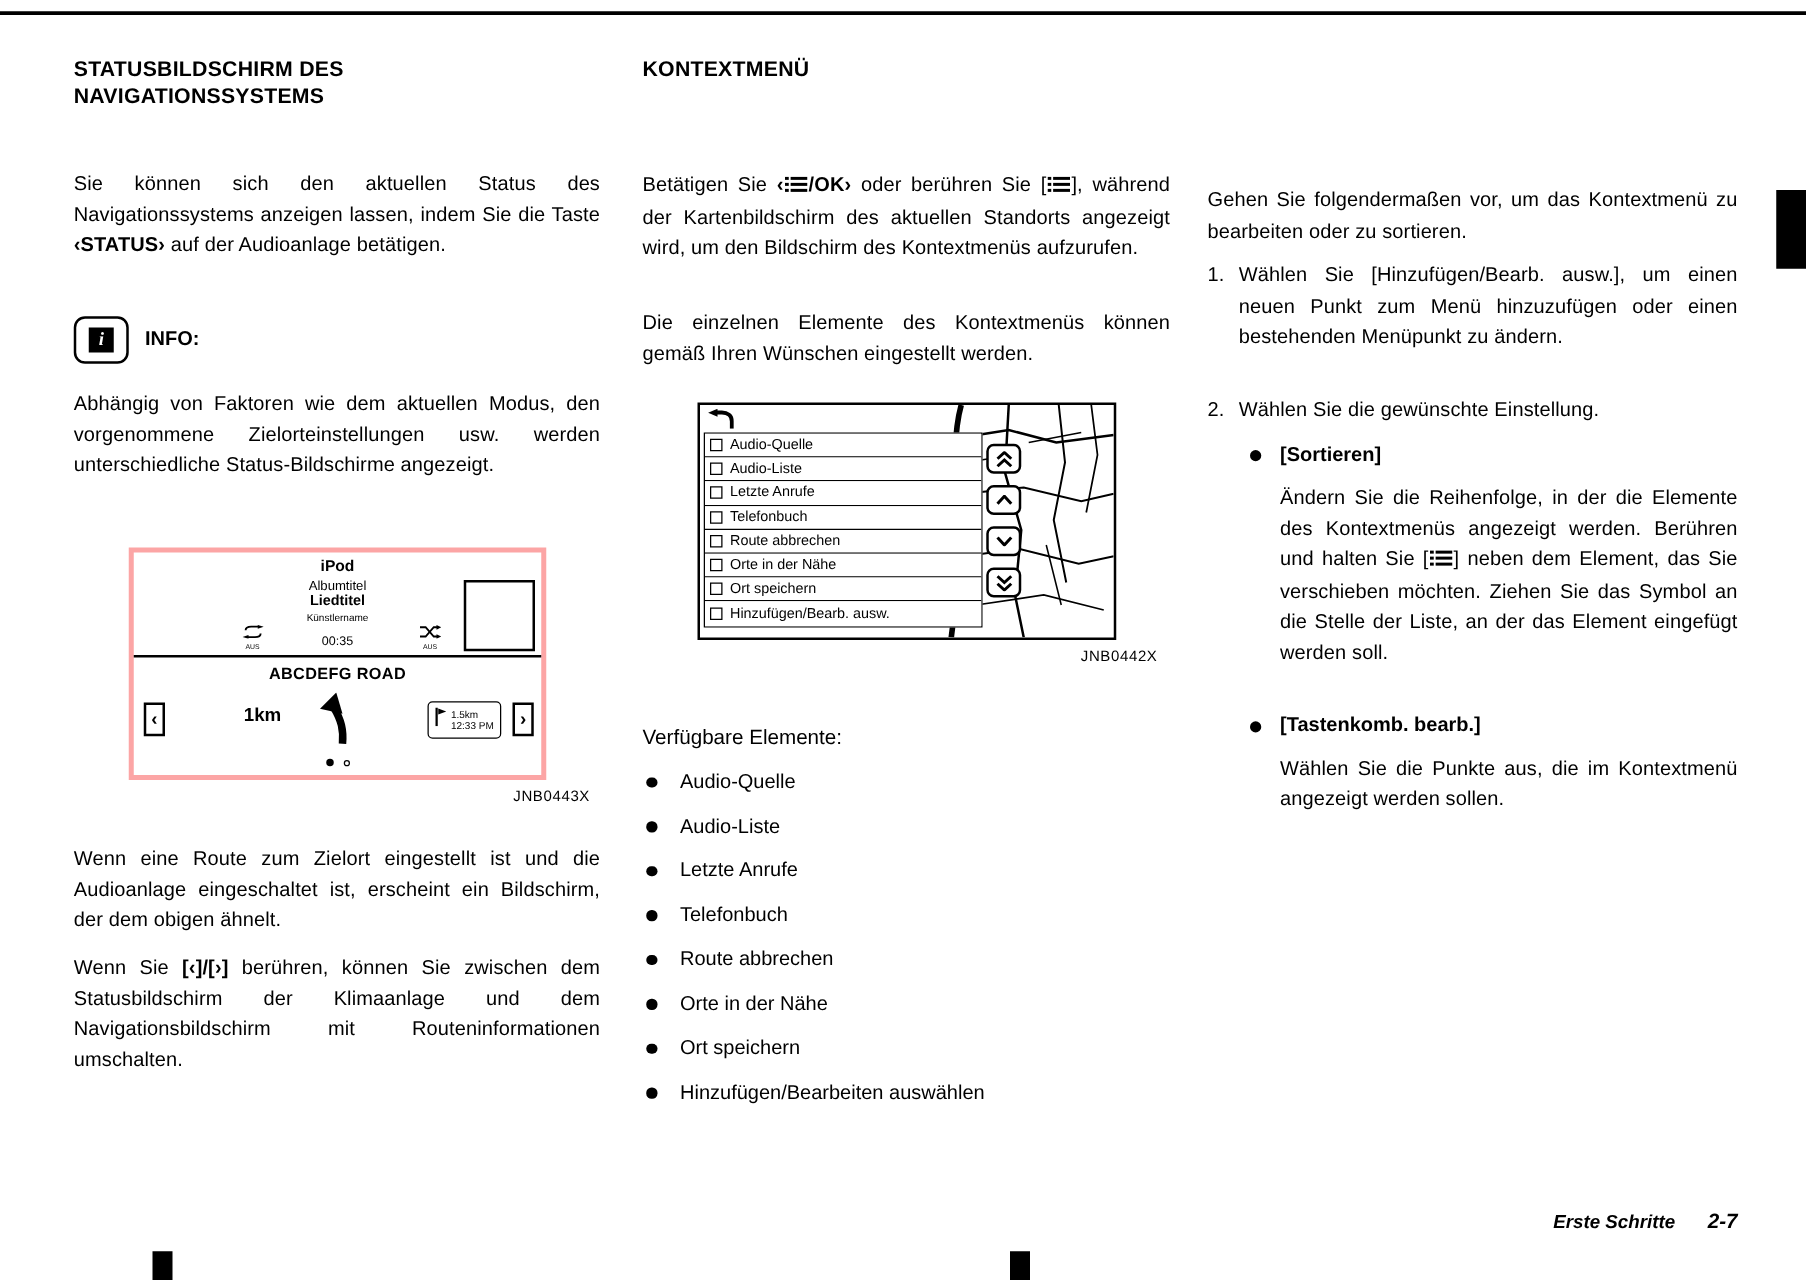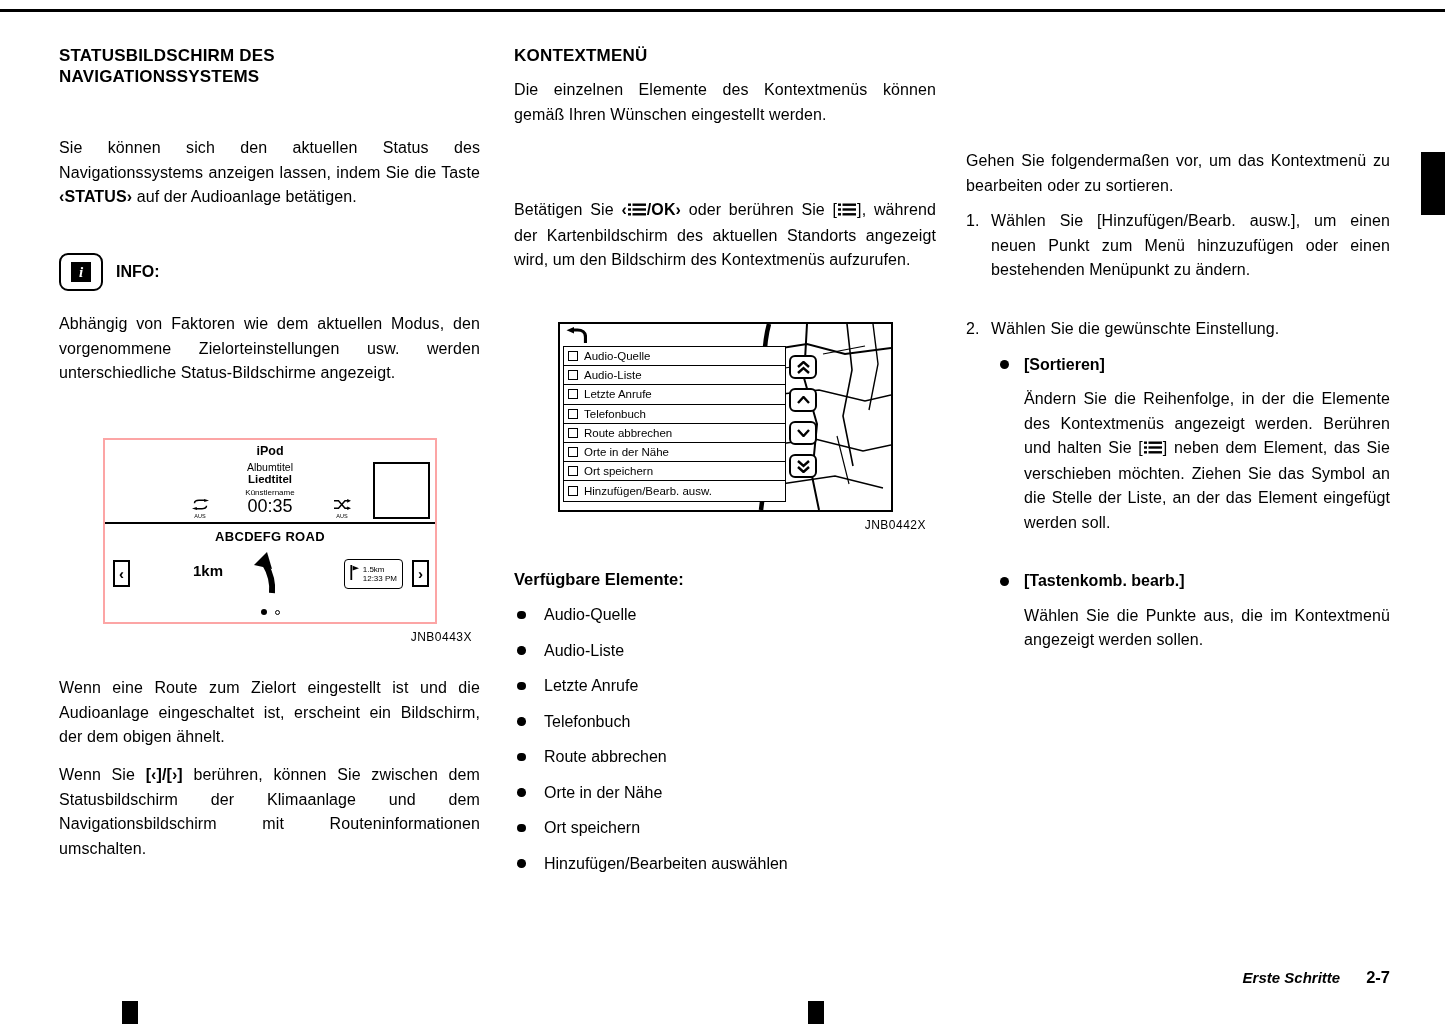--- a/index.html
+++ b/index.html
@@ -26,29 +26,29 @@
   .p1 { margin-top:49px; min-height:98px; }
   .info-row { margin-top:18px; display:flex; align-items:center; height:40px; }
   .info-icon { position:relative; width:44px; height:38px; border:2.5px solid #000; border-radius:9px; flex:0 0 auto; background:#fff; }
   .info-i { position:absolute; left:50%; top:50%; transform:translate(-50%,-50%); width:20px; height:20px; background:#000; color:#fff; font-family:"Liberation Serif","DejaVu Serif",serif; font-style:italic; font-weight:bold; font-size:15px; display:flex; align-items:center; justify-content:center; }
   .info-label { font-weight:bold; font-size:16px; margin-left:13px; }
   .info-text { margin-top:20px; min-height:98px; }
   .p2 { margin-top:32px; min-height:74px; }
   .p3 { margin-top:13px; }
 
   
-  .fig1 { position:relative; margin:28px 0 0 44px; width:334px; height:186px; border:2px solid #fca5a5; background:#fff; }
+  .fig1 { position:relative; margin:28px 0 0 44px; width:334px; height:186px; border:4px solid #fca5a5; background:#fff; }
   .fig-caption { font-size:12px; letter-spacing:0.5px; text-align:right; margin-top:6px; padding-right:8px; }
   .f1-audio { position:relative; height:84px; border-bottom:2px solid #000; }
   .f1-line { position:absolute; left:0; right:0; text-align:center; }
   .f1-source { top:4px;  font-size:12.5px; font-weight:bold; }
   .f1-album  { top:21px; font-size:10.5px; }
   .f1-track  { top:33px; font-size:11.5px; font-weight:bold;text-align:center; }
   .f1-artist { top:48px; font-size:8px; }
-  .f1-time   { top:56px; font-size:18px; }
+  .f1-time   { top:66px; font-size:10px; }
   .f1-sideicon { position:absolute; top:57px; width:22px; text-align:center; line-height:1; }
   .f1-repeat  { left:84px; }
   .f1-shuffle { left:226px; }
   .f1-aus { font-size:5.5px; margin-top:1px; }
   .f1-art { position:absolute; right:5px; top:22px; width:57px; height:57px; border:2px solid #000; background:#fff; }
   .f1-road { height:26px; line-height:26px; text-align:center; font-weight:bold; font-size:13px; letter-spacing:0.3px; }
   .f1-nav { position:relative; height:48px; }
   .f1-btn { position:absolute; top:10px; width:17px; height:27px; border:2px solid #000; text-align:center; font-weight:bold; font-size:15px; line-height:23px; background:#fff; }
   .f1-btn.left { left:8px; }
   .f1-btn.right { right:6px; }
@@ -73,39 +73,39 @@
   .f2-back { position:absolute; left:4px; top:3px; z-index:2; }
   .f2-list { position:absolute; left:3px; top:22px; width:223px; border:1px solid #000; background:#fff; z-index:3; }
   .f2-row { display:flex; align-items:center; height:19.2px; border-bottom:1px solid #000; padding-left:4px; background:#fff; }
   .f2-row:last-child { border-bottom:none; }
   .f2-check { width:10px; height:10px; border:1.5px solid #000; margin-right:6px; flex:0 0 auto; background:#fff; }
   .f2-label { font-size:11.5px; white-space:nowrap; }
   .f2-scroll { position:absolute; left:229px; top:31px; z-index:4; display:flex; flex-direction:column; gap:9px; }
   .f2-sbtn { width:28px; height:24px; border:2px solid #000; border-radius:6px; background:#fff; display:flex; align-items:center; justify-content:center; }
 
   
-  .avail-h { margin-top:38px; font-size:16.5px; font-weight:bold; }
+  .avail-h { margin-top:49px; font-size:16.5px; font-weight:normal; }
   .bl-item { position:relative; margin-top:11px; padding-left:30px; font-size:16px; line-height:24.5px; }
   .bl-item.first { margin-top:14px; }
   .bl-item::before { content:""; position:absolute; left:3px; top:7.5px; width:8.5px; height:8.5px; border-radius:50%; background:#000; }
 
   
   .c3-intro { margin-top:12px; min-height:49px; }
   .step { position:relative; padding-left:25px; text-align:justify; font-size:16px; line-height:24.5px; letter-spacing:0.1px; }
   .step .num { position:absolute; left:0; top:0; }
   .step1 { margin-top:11px; min-height:98px; }
   .step2 { margin-top:10px; }
   .sub-label { position:relative; margin-top:11px; padding-left:58px; font-size:16px; line-height:24.5px;font-weight:bold; }
   .sub-label::before { content:""; position:absolute; left:34px; top:7.5px; width:9px; height:9px; border-radius:50%; background:#000; }
   .sub-text { margin-top:10px; margin-left:58px; }
   .sub-text.b1 { min-height:171px; }
 
   .footer { position:absolute; top:968px; right:55px; display:flex; align-items:baseline; gap:26px; font-weight:bold; }
   .footer .sec { font-size:15px;font-style:italic; }
-  .footer .pg { font-size:16.5px; }
+  .footer .pg { font-size:16.5px;font-style:italic; }
 </style>
 </head>
 <body>
 
 <div class="page">
   <div class="top-rule"></div>
   <div class="side-tab"></div>
   <div class="reg-mark m1"></div>
   <div class="reg-mark m2"></div>
 
@@ -174,42 +174,42 @@
       <div class="f1-dots"><span class="dot filled"></span><span class="dot open"></span></div>
     </div>
     <div class="fig-caption">JNB0443X</div>
 
     <p class="body p2">Wenn eine Route zum Zielort eingestellt ist und die Audioanlage eingeschaltet ist, erscheint ein Bildschirm, der dem obigen ähnelt.</p>
     <p class="body p3"><span>Wenn Sie </span><b>[‹]/[›]</b><span> berühren, können Sie zwischen dem Statusbildschirm der Klimaanlage und dem Navigationsbildschirm mit Routeninformationen umschalten.</span></p>
   </div>
 
   <div class="col col-2">
     <div class="h-small">KONTEXTMENÜ</div>
-
-    <p class="body c2-p2">Die einzelnen Elemente des Kontextmenüs können gemäß Ihren Wünschen eingestellt werden.</p>
 
     <p class="body c2-p1"><span>Betätigen Sie </span><b>‹</b><span class="menu-icon"><svg width="18" height="13" viewBox="0 0 18 13">
             <g fill="#000">
               <rect x="0" y="0.5" width="3" height="2.4"></rect>
               <rect x="4.5" y="0.5" width="13.5" height="2.4"></rect>
               <rect x="0" y="5.3" width="3" height="2.4"></rect>
               <rect x="4.5" y="5.3" width="13.5" height="2.4"></rect>
               <rect x="0" y="10.1" width="3" height="2.4"></rect>
               <rect x="4.5" y="10.1" width="13.5" height="2.4"></rect>
             </g>
           </svg></span><b>/OK›</b><span> oder berühren Sie [</span><span class="menu-icon"><svg width="18" height="13" viewBox="0 0 18 13">
             <g fill="#000">
               <rect x="0" y="0.5" width="3" height="2.4"></rect>
               <rect x="4.5" y="0.5" width="13.5" height="2.4"></rect>
               <rect x="0" y="5.3" width="3" height="2.4"></rect>
               <rect x="4.5" y="5.3" width="13.5" height="2.4"></rect>
               <rect x="0" y="10.1" width="3" height="2.4"></rect>
               <rect x="4.5" y="10.1" width="13.5" height="2.4"></rect>
             </g>
           </svg></span><span>], während der Kartenbildschirm des aktuellen Standorts angezeigt wird, um den Bildschirm des Kontextmenüs aufzurufen.</span></p>
+
+    <p class="body c2-p2">Die einzelnen Elemente des Kontextmenüs können gemäß Ihren Wünschen eingestellt werden.</p>
 
     <div class="fig2">
       <svg class="f2-map" width="138" height="186" viewBox="0 0 138 186">
         <g stroke="#000" fill="none">
           <path d="M16 0 C4 42 18 118 8 186" stroke-width="4.5"></path>
           <path d="M16 26 L54 20 L92 30 L138 24" stroke-width="2"></path>
           <path d="M54 0 L51 54 L64 100 L59 152 L66 186" stroke-width="2"></path>
           <path d="M10 72 L66 66 L112 77 L138 71" stroke-width="1.6"></path>
           <path d="M94 0 L99 46 L90 92 L100 142" stroke-width="1.6"></path>
           <path d="M12 122 L62 115 L110 127 L138 121" stroke-width="1.6"></path>

